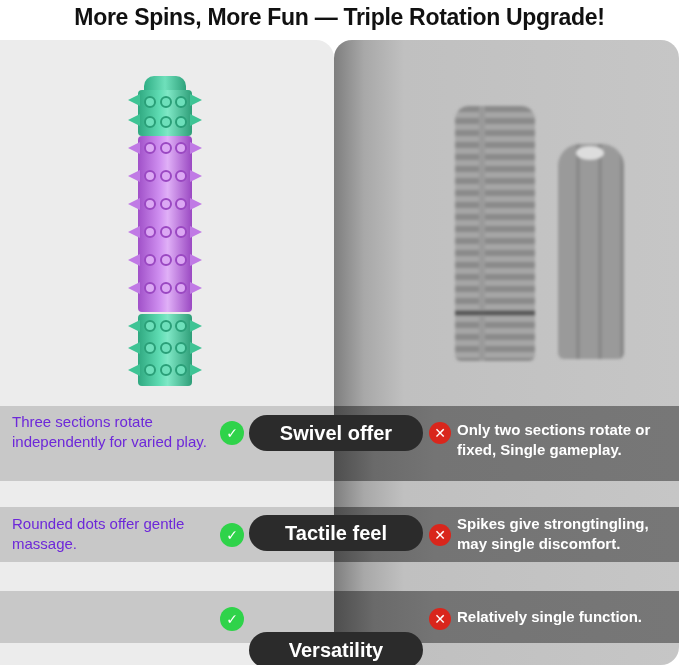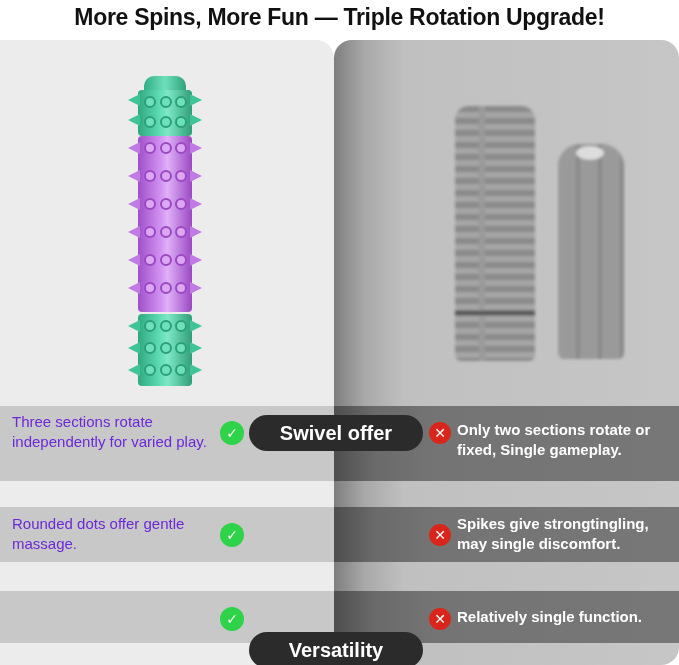--- a/index.html
+++ b/index.html
@@ -180,20 +180,21 @@
   <div class="pill" style="top:9px;">Swivel offer</div>
   <div class="cross" style="top:16px;">✕</div>
   <div class="con" style="top:6px;width:210px;margin-top:8px;">Only two sections rotate or fixed, Single gameplay.</div>
 </div>
 
 <div class="row" style="top:507px;height:55px;border-radius:22px;">
   <div class="bandL"></div>
   <div class="bandR"></div>
   <div class="pro" style="top:7px;width:210px;">Rounded dots offer gentle massage.</div>
   <div class="check" style="top:16px;">✓</div>
+  <div class="pill" style="top:8px;">Tactile feel</div>
   <div class="cross" style="top:17px;">✕</div>
   <div class="con" style="top:7px;width:222px;">Spikes give strongtingling, may single discomfort.</div>
 </div>
 
 <div class="row" style="top:591px;height:52px;">
   <div class="bandL"></div>
   <div class="bandR"></div>
   <div class="check" style="top:16px;">✓</div>
   <div class="pill" style="top:9px;margin-top:32px;">Versatility</div>
   <div class="cross" style="top:17px;">✕</div>

